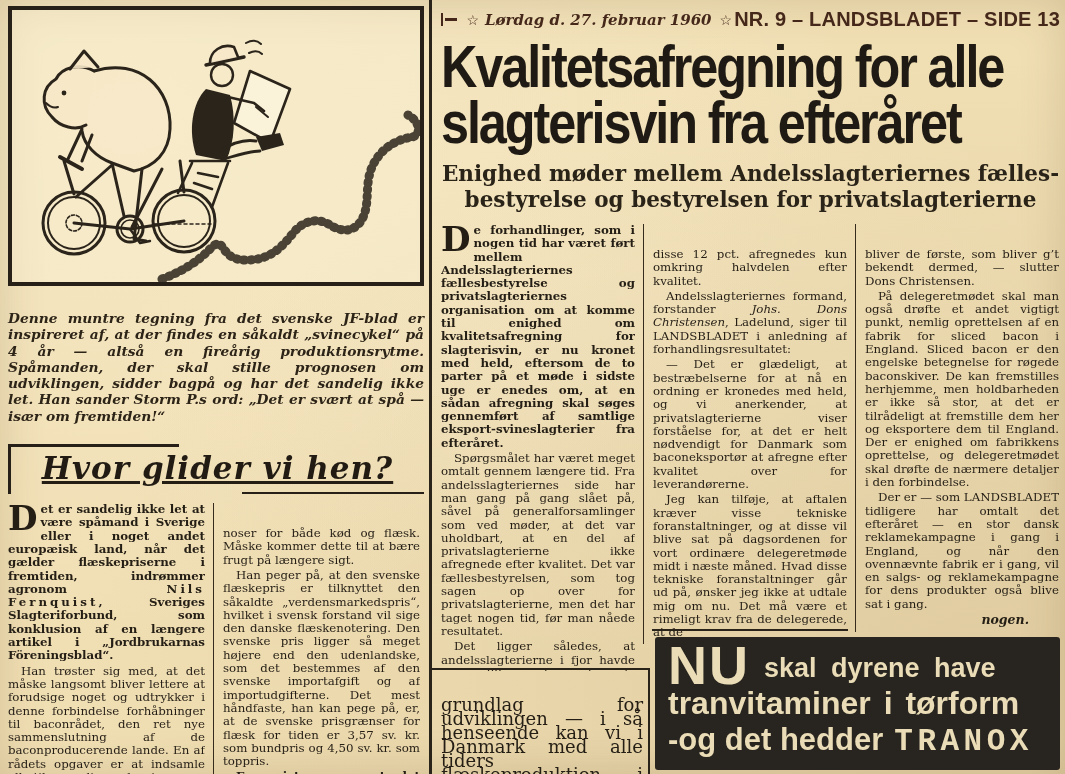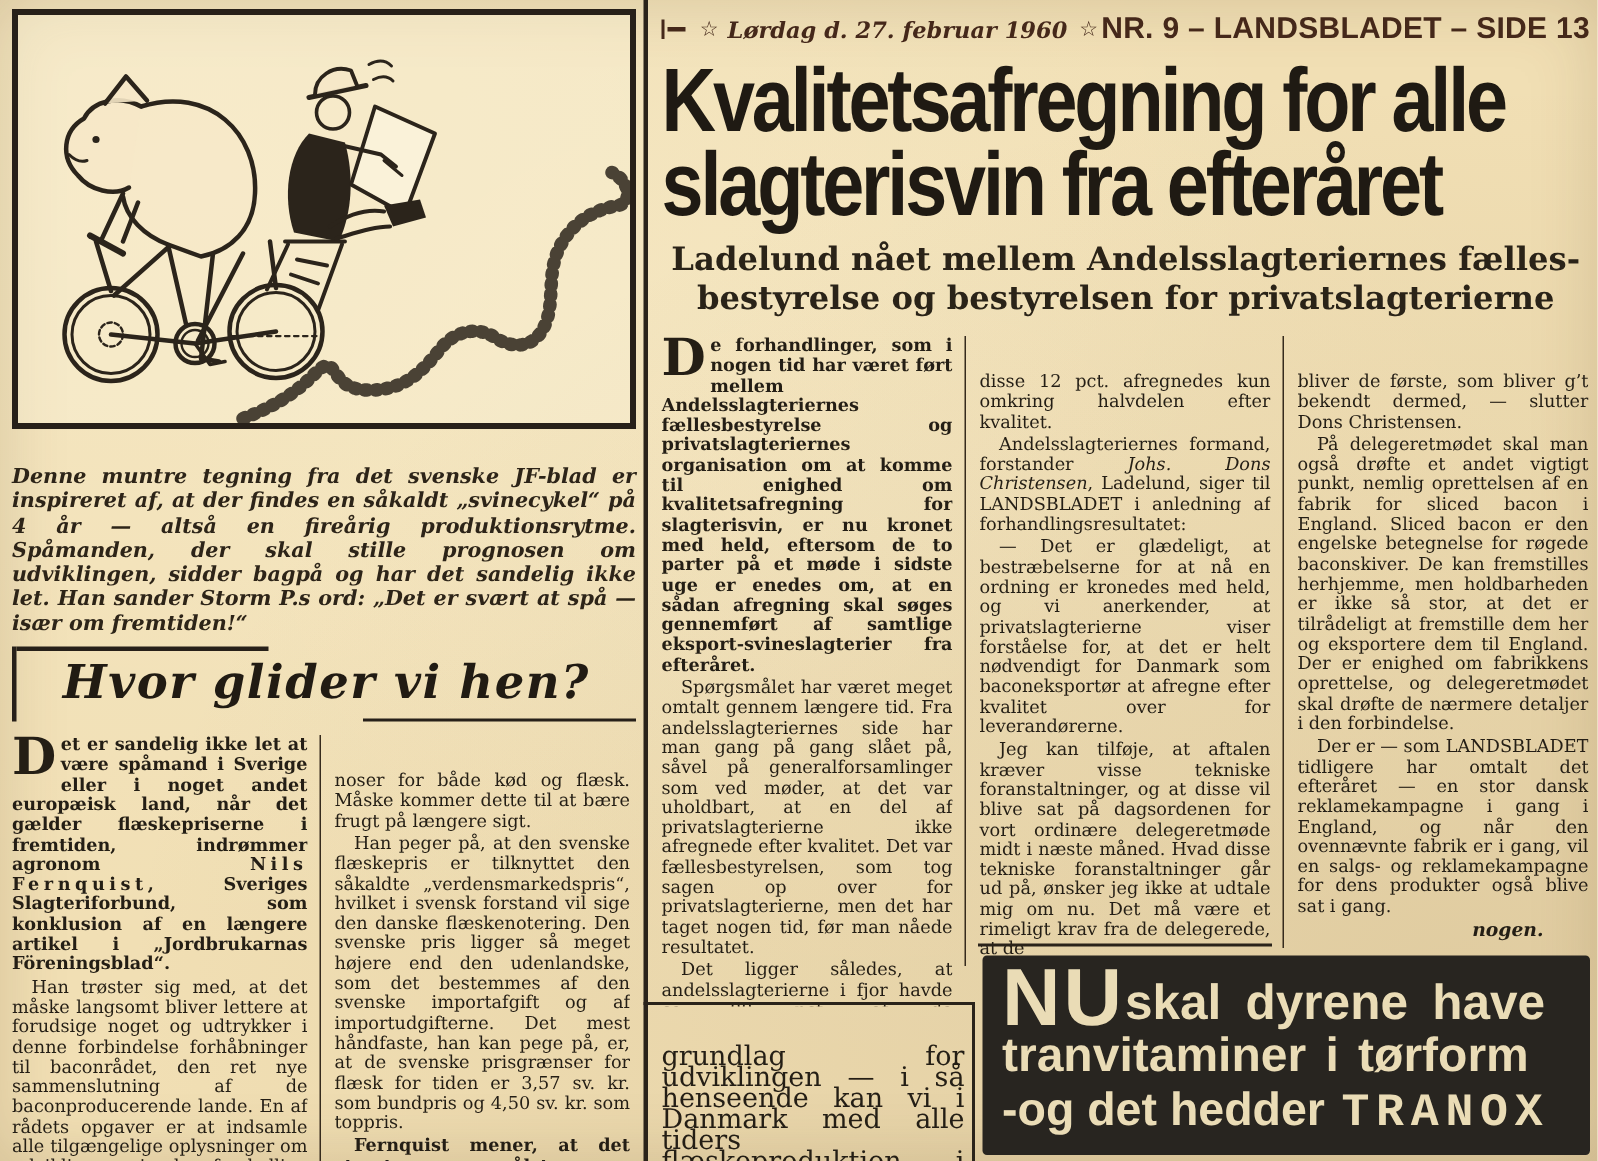--- a/index.html
+++ b/index.html
@@ -18,21 +18,21 @@
   .v-divider-main { position:absolute; left:429px; top:0; width:2.5px; height:774px; background:#2a231a; }
   .cont-rule { position:absolute; left:429px; top:668px; width:219px; height:2px; background:#2a231a; }
   .v-divider-cont { position:absolute; left:648px; top:668px; width:2px; height:106px; background:#2a231a; }
   .ad-rule { position:absolute; left:652px; top:629px; width:196px; height:1.5px; background:#2a231a; }
 
   
   .left-region { position:absolute; left:8px; top:6px; width:416px; }
   .cartoon-box { height:272px; border:4.5px solid #272019; background:rgba(250,241,216,.38); }
   .cartoon-box svg { width:100%; height:100%; display:block; }
   .caption { margin-top:24px; font-style:italic; font-weight:bold; font-size:13.8px; line-height:16.3px; text-align:justify; color:#2d2418; }
-  .left-title-box { margin-top:7px; position:relative; border-left:3px solid #272019; height:50px; }
+  .left-title-box { margin-top:20px; position:relative; border-left:3px solid #272019; height:50px;text-decoration:underline; }
   .left-title-box::before { content:""; position:absolute; left:0; top:0; width:168px; height:2.5px; background:#272019; }
   .left-title-box::after  { content:""; position:absolute; right:0; bottom:0; width:182px; height:2.5px; background:#272019; }
   .left-title { font-size:31px; font-style:italic; font-weight:bold; text-align:center; line-height:48px; letter-spacing:1px; color:#211b13; }
   .left-cols { display:flex; margin-top:9px; height:331px; overflow:hidden; }
   .lcol { width:197px; font-size:11.8px; line-height:13.3px; text-align:justify; overflow:hidden; }
   .lcol.second { border-left:1.5px solid #362b1d; padding-left:9px; margin-left:8px; }
 
   
   p { margin:0 0 2px 0; text-indent:13px; }
   p.noindent { text-indent:0;margin-top:24px; }
@@ -60,23 +60,23 @@
   .mcol1 { height:447px; } .mcol2 { height:420px; } .mcol3 { height:408px; }
   .argus { text-align:right; font-style:italic; font-weight:bold; padding-right:30px; font-size:12.5px; margin-top:2px; }
 
   
   .continuation { position:absolute; left:441px; top:674px; width:202px; font-size:18px; line-height:14px; text-align:justify; }
 
   
   .ad { position:absolute; left:655px; top:637px; width:405px; height:133px; box-sizing:border-box;
         background:#282520; border-radius:3px; color:#eadcb6;
         font-family:"Liberation Sans",sans-serif; font-weight:bold; padding:8px 13px 6px; }
-  .ad-row1 { display:flex; align-items:flex-end; }
+  .ad-row1 { display:flex; align-items:flex-end; gap:14px; }
   .ad-nu { font-size:54px; line-height:40px; letter-spacing:2px; }
-  .ad-r1text { font-size:33px; line-height:34px; word-spacing:7px; }
+  .ad-r1text { font-size:27px; line-height:34px; word-spacing:7px; }
   .ad-row2 { font-size:32px; line-height:37px; word-spacing:4px; }
   .ad-row3 { font-size:31px; line-height:36px; display:flex; gap:11px; align-items:baseline; }
   .ad-brand { letter-spacing:4.5px;font-family:Liberation Mono, monospace; }
 </style>
 </head>
 <body>
 
 <div class="page">
 
   <div class="v-divider-main"></div>
@@ -161,21 +161,21 @@
       <span class="mast-star second">☆</span>
       <span class="mast-issue">NR. 9 – LANDSBLADET – SIDE 13</span>
     </div>
 
     <div class="headline">
       <div class="hl-line">Kvalitetsafregning for alle</div>
       <div class="hl-line">slagterisvin fra efteråret</div>
     </div>
 
     <div class="subhead">
-      <div>Ladelund nået mellem Andelsslagteriernes fælles-</div>
+      <div>Enighed møder mellem Andelsslagteriernes fælles-</div>
       <div>bestyrelse og bestyrelsen for privatslagterierne</div>
     </div>
 
     <div class="main-cols">
       <div class="mcol mcol1">
         <p class="lede"><span class="dropcap">D</span><span>e forhandlinger, som i nogen tid har været ført mellem Andelsslagteriernes fællesbestyrelse og privatslagteriernes organisation om at komme til enighed om kvalitetsafregning for slagterisvin, er nu kronet med held, eftersom de to parter på et møde i sidste uge er enedes om, at en sådan afregning skal søges gennemført af samtlige eksport-svineslagterier fra efteråret.</span></p>
         <p>Spørgsmålet har været meget omtalt gennem længere tid. Fra andelsslagteriernes side har man gang på gang slået på, såvel på generalforsamlinger som ved møder, at det var uholdbart, at en del af privatslagterierne ikke afregnede efter kvalitet. Det var fællesbestyrelsen, som tog sagen op over for privatslagterierne, men det har taget nogen tid, før man nåede resultatet.</p>
         <p>Det ligger således, at andelsslagterierne i fjor havde ca. 88 pct. af de svineslagtninger, der fandt sted. Privatslagterierne havde således ca. 12 pct., og af</p>
       </div>
       <div class="mcol mcol2">

